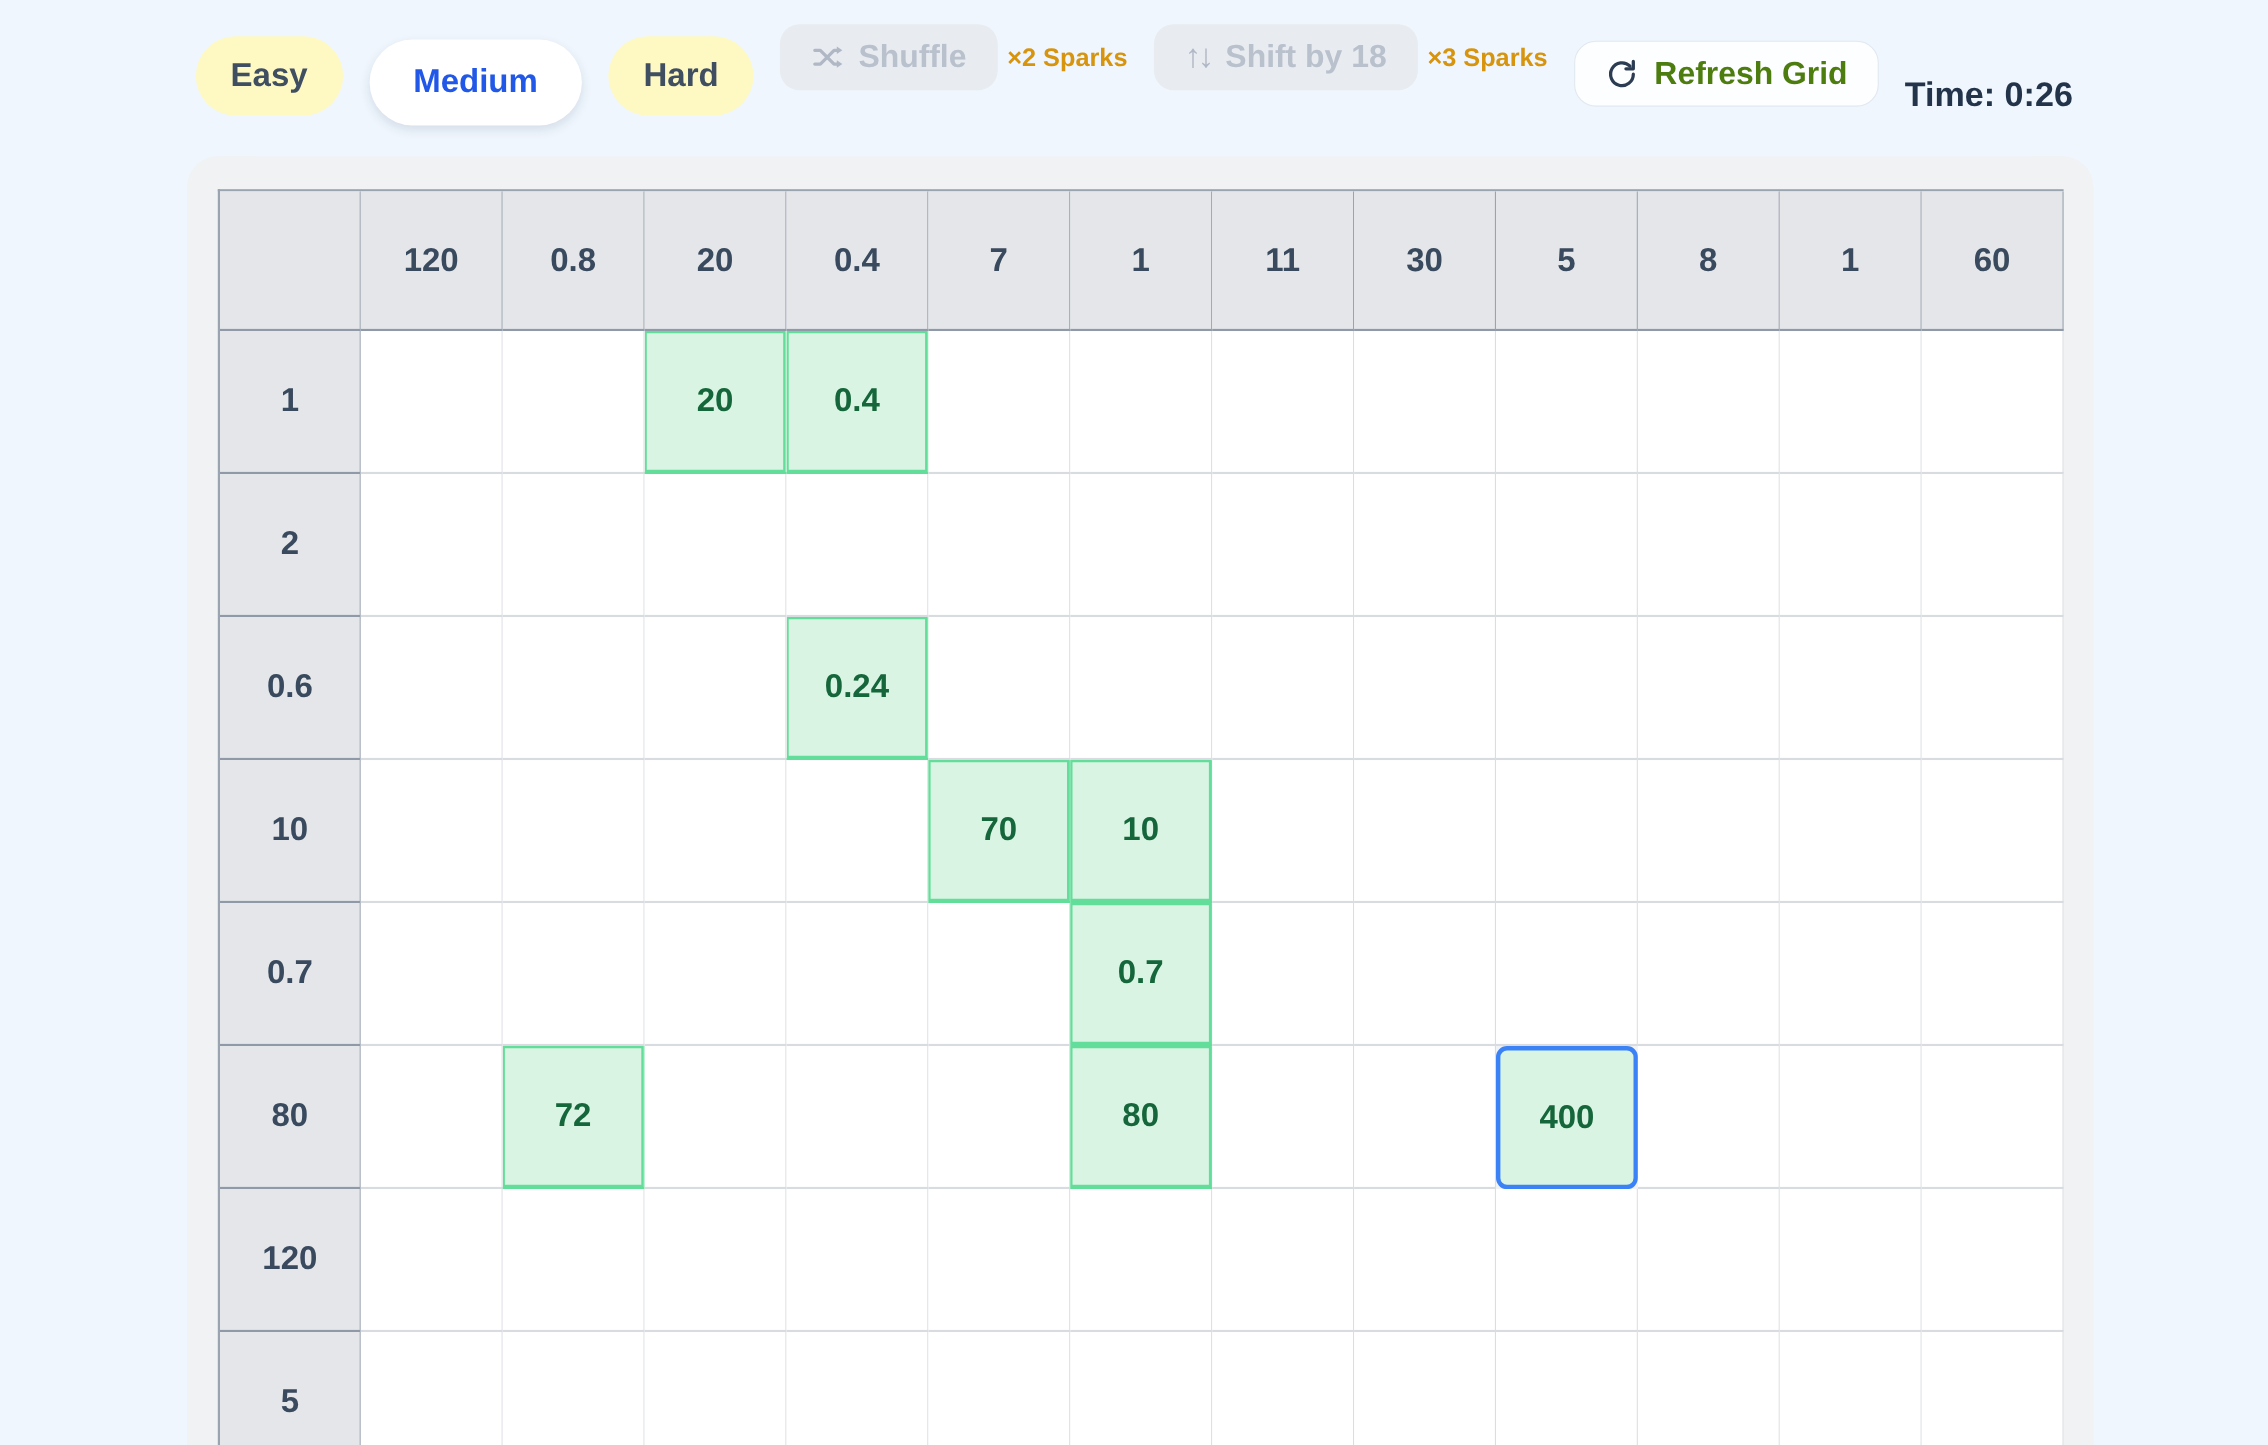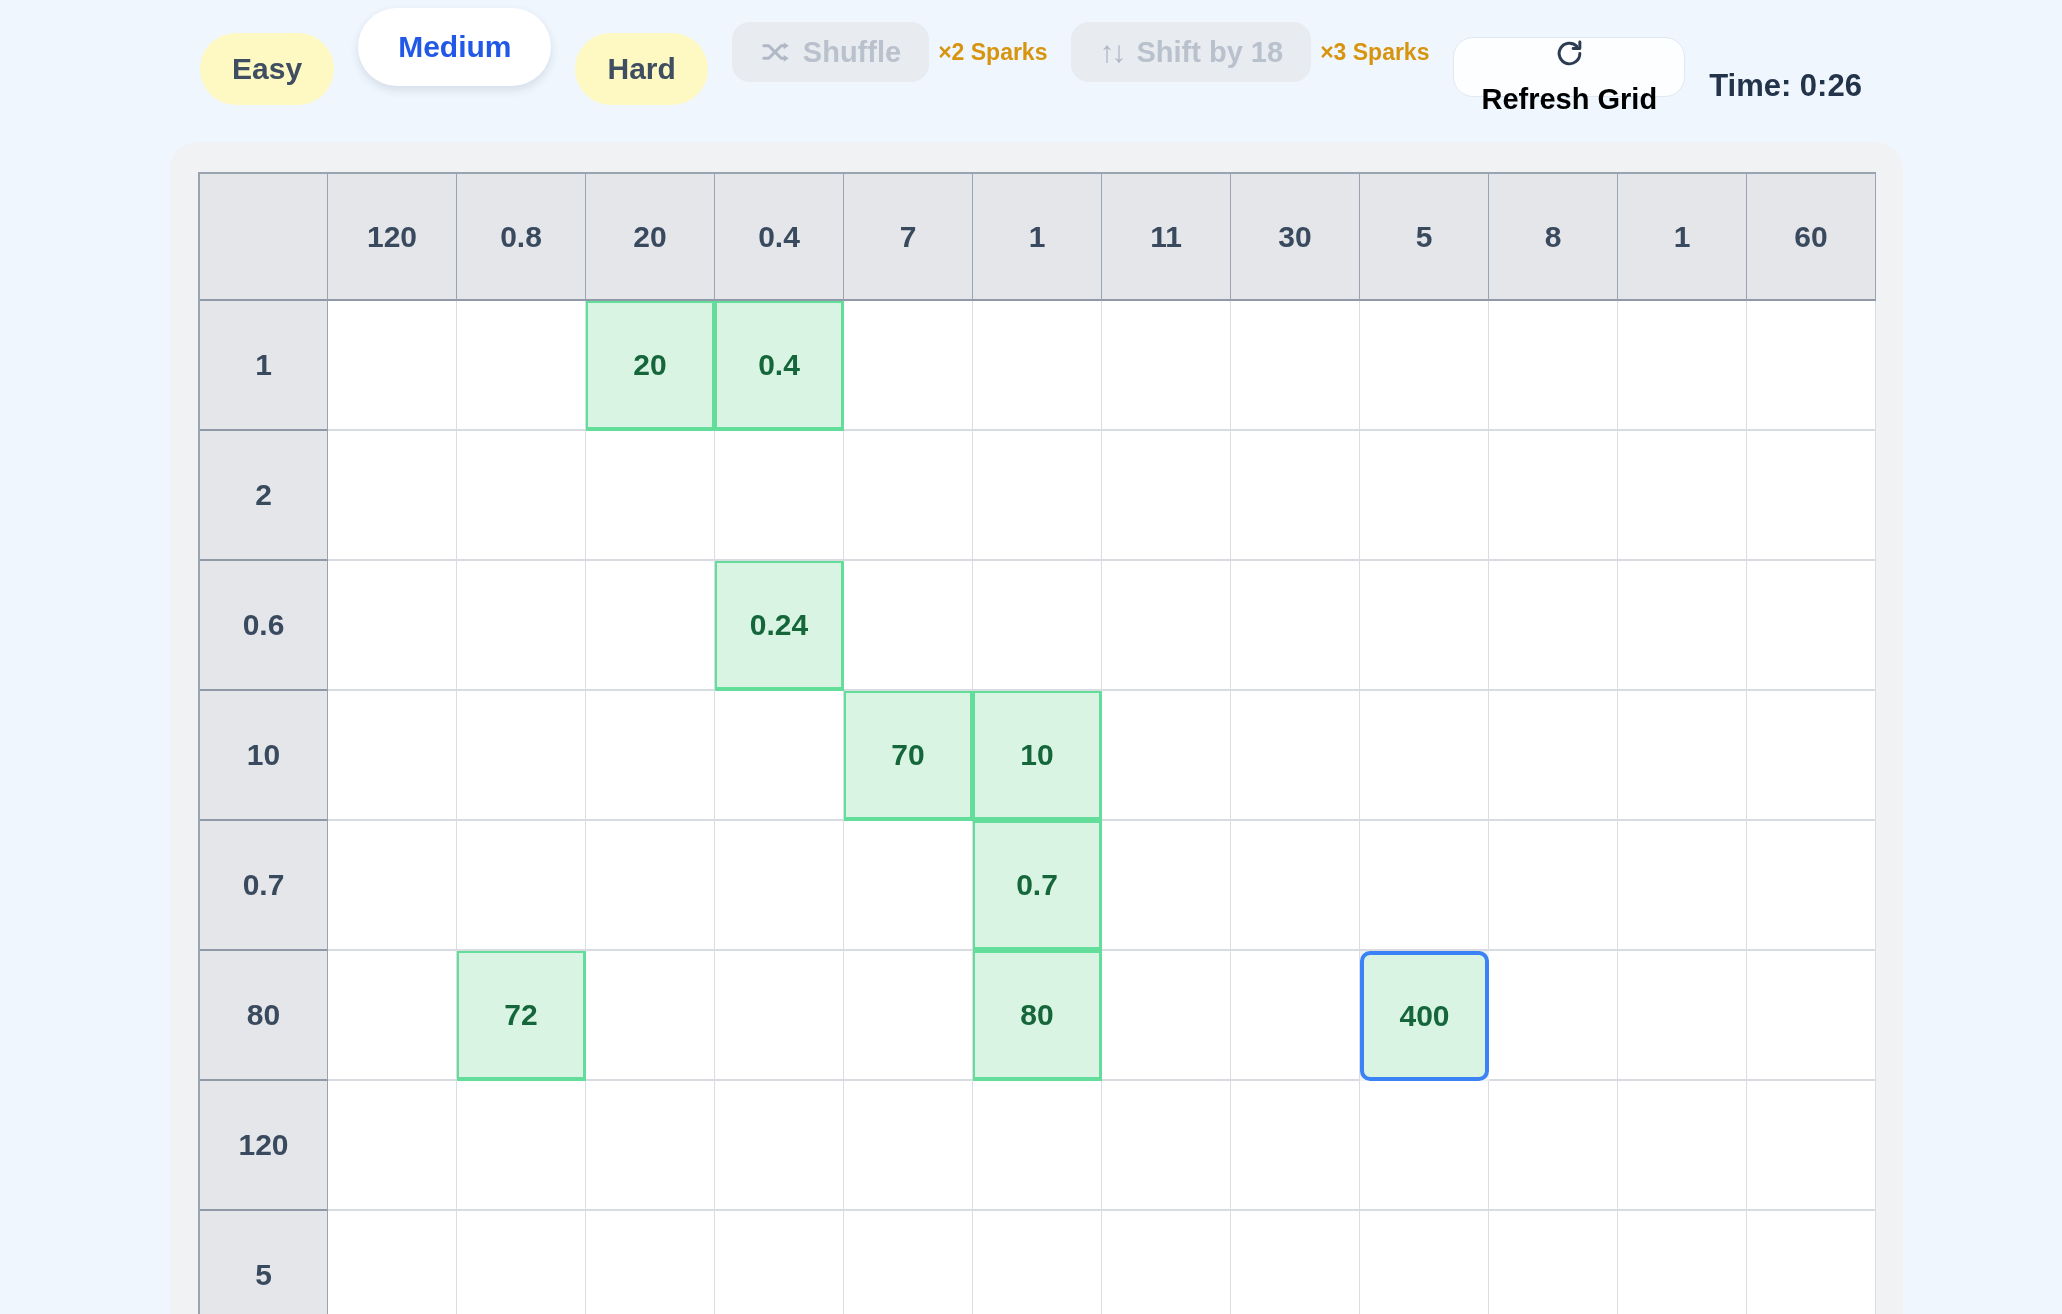--- a/index.html
+++ b/index.html
@@ -16,39 +16,39 @@
     display:flex; justify-content:center; align-items:flex-start; gap:24px;
   }
   .pill{
     margin-top:33px; height:72px; padding:0 32px;
     border:none; border-radius:999px; cursor:pointer;
     background:#fef9c3; color:#3f4e61;
     font-family:inherit; font-size:30px; font-weight:700;
     display:flex; align-items:center;
   }
   .pill.active{
-    margin-top:8px; height:78px; padding:0 40px;
+    margin-top:36px; height:78px; padding:0 40px;
     background:#ffffff; color:#2158e8;
     box-shadow:0 4px 10px rgba(20,40,80,.12);
   }
   .power-wrap{ margin-top:22px; display:flex; flex-direction:row; align-items:center; gap:9px; }
   .power-btn{
     height:60px; padding:0 28px; border:none; border-radius:18px;
     background:#e8ebf0; color:#b9c1cd;
     font-family:inherit; font-size:29px; font-weight:600;
     display:flex; align-items:center; gap:13px; cursor:default;
   }
   .shift-glyph{ font-size:30px; letter-spacing:-3px; color:#b0b8c5; }
   .sparks{ font-size:23px; font-weight:700; color:#d7940e; }
   .refresh-btn{
     margin-top:37px; height:60px; padding:0 27px;
     border:1.5px solid #e2e8f0; border-radius:20px;
-    background:#fdfeff; color:#000000; cursor:pointer;
+    background:#fdfeff; color:#4d7c0f; cursor:pointer;
     font-family:inherit; font-size:29px; font-weight:600;
-    display:flex; align-items:center; gap:14px;flex-direction:column;
+    display:flex; align-items:center; gap:14px;
   }
   .timer{ margin-top:68px; font-size:31px; font-weight:700; color:#22334a; }
 
   
   .card{
     position:absolute; left:170px; top:142px;
     width:1733px; height:1250px;
     background:#f1f2f4; border-radius:28px;
     padding:30px 0 0 28px;
   }

